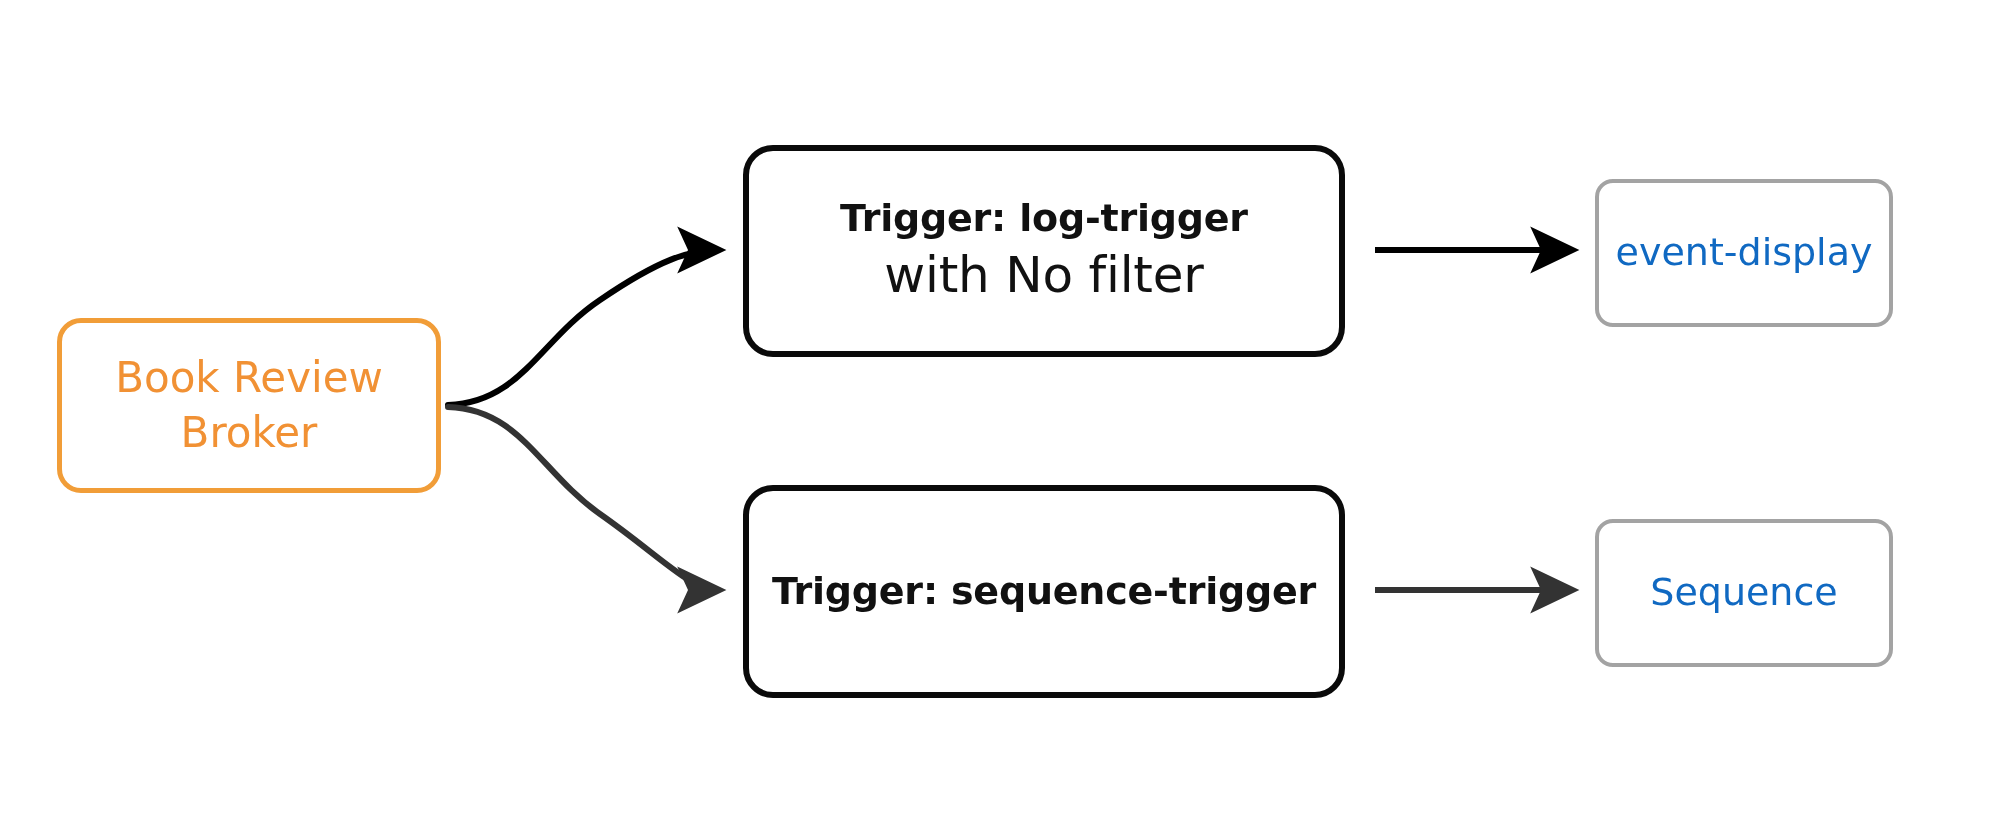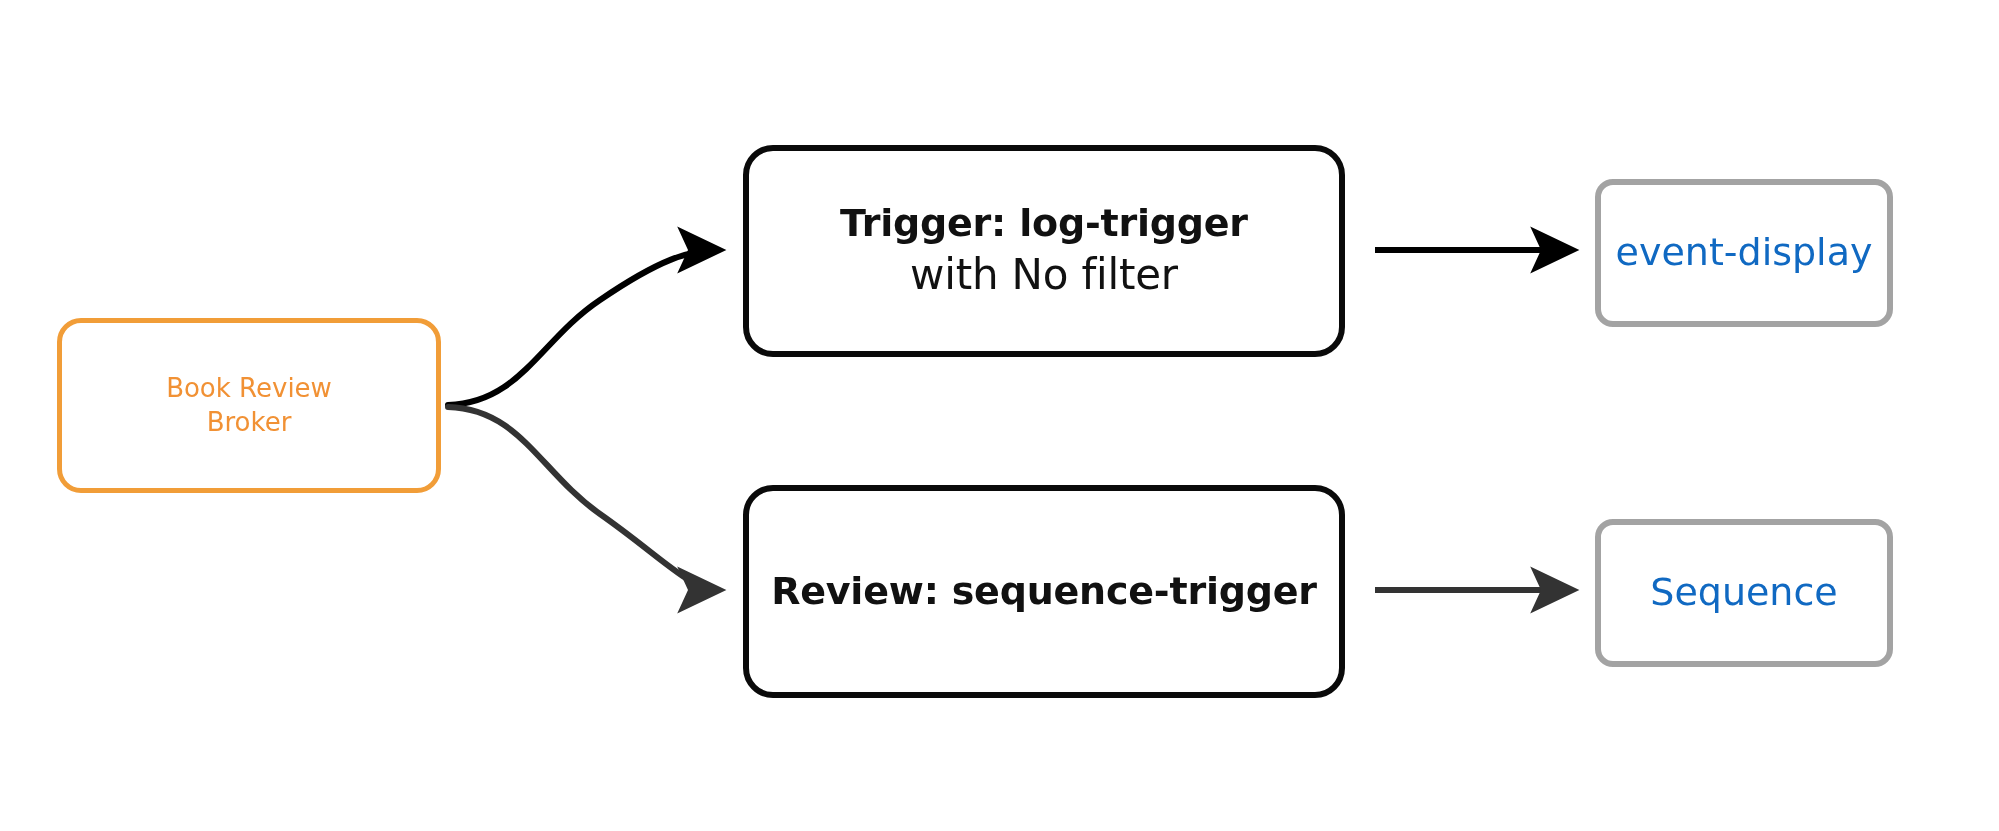--- a/index.html
+++ b/index.html
@@ -40,21 +40,21 @@
 
   
   .node-broker {
     left: 57px;
     top: 318px;
     width: 384px;
     height: 175px;
     border: 5px solid #f19d38;
     border-radius: 24px;
     color: #f19134;
-    font-size: 26px;
+    font-size: 42px;
   }
   .node-broker .line { display: block; white-space: nowrap; }
 
   
   .node-trigger {
     left: 743px;
     width: 602px;
     border: 6px solid #0a0a0a;
     border-radius: 30px;
     color: #111111;
@@ -64,31 +64,31 @@
   .node-trigger .title {
     display: block;
     font-weight: bold;
     font-size: 38px;
     white-space: nowrap;
     letter-spacing: -0.2px;
   }
   .node-trigger .subtitle {
     display: block;
     font-weight: normal;
-    font-size: 42px;
+    font-size: 50px;
     white-space: nowrap;
     letter-spacing: -0.2px;
   }
 
   
   .node-sink {
     left: 1595px;
     width: 298px;
     height: 148px;
-    border: 6px solid #a3a3a3;
+    border: 4px solid #a3a3a3;
     border-radius: 18px;
     color: #1069c2;
     font-size: 38px;
   }
   .node-sink.top { top: 179px; }
   .node-sink.bottom { top: 519px; text-align: center; }
   .node-sink .line { display: block; white-space: nowrap; }
 </style>
 </head>
 <body>
@@ -118,21 +118,21 @@
     <span class="line">Book Review</span>
     <span class="line">Broker</span>
   </div>
 
   <div class="node node-trigger top">
     <span class="title">Trigger: log-trigger</span>
     <span class="subtitle">with No filter</span>
   </div>
 
   <div class="node node-trigger bottom">
-    <span class="title">Review: sequence-trigger</span>
+    <span class="title">Trigger: sequence-trigger</span>
   </div>
 
   <div class="node node-sink top">
     <span class="line">event-display</span>
   </div>
 
   <div class="node node-sink bottom">
     <span class="line">Sequence</span>
   </div>
 

